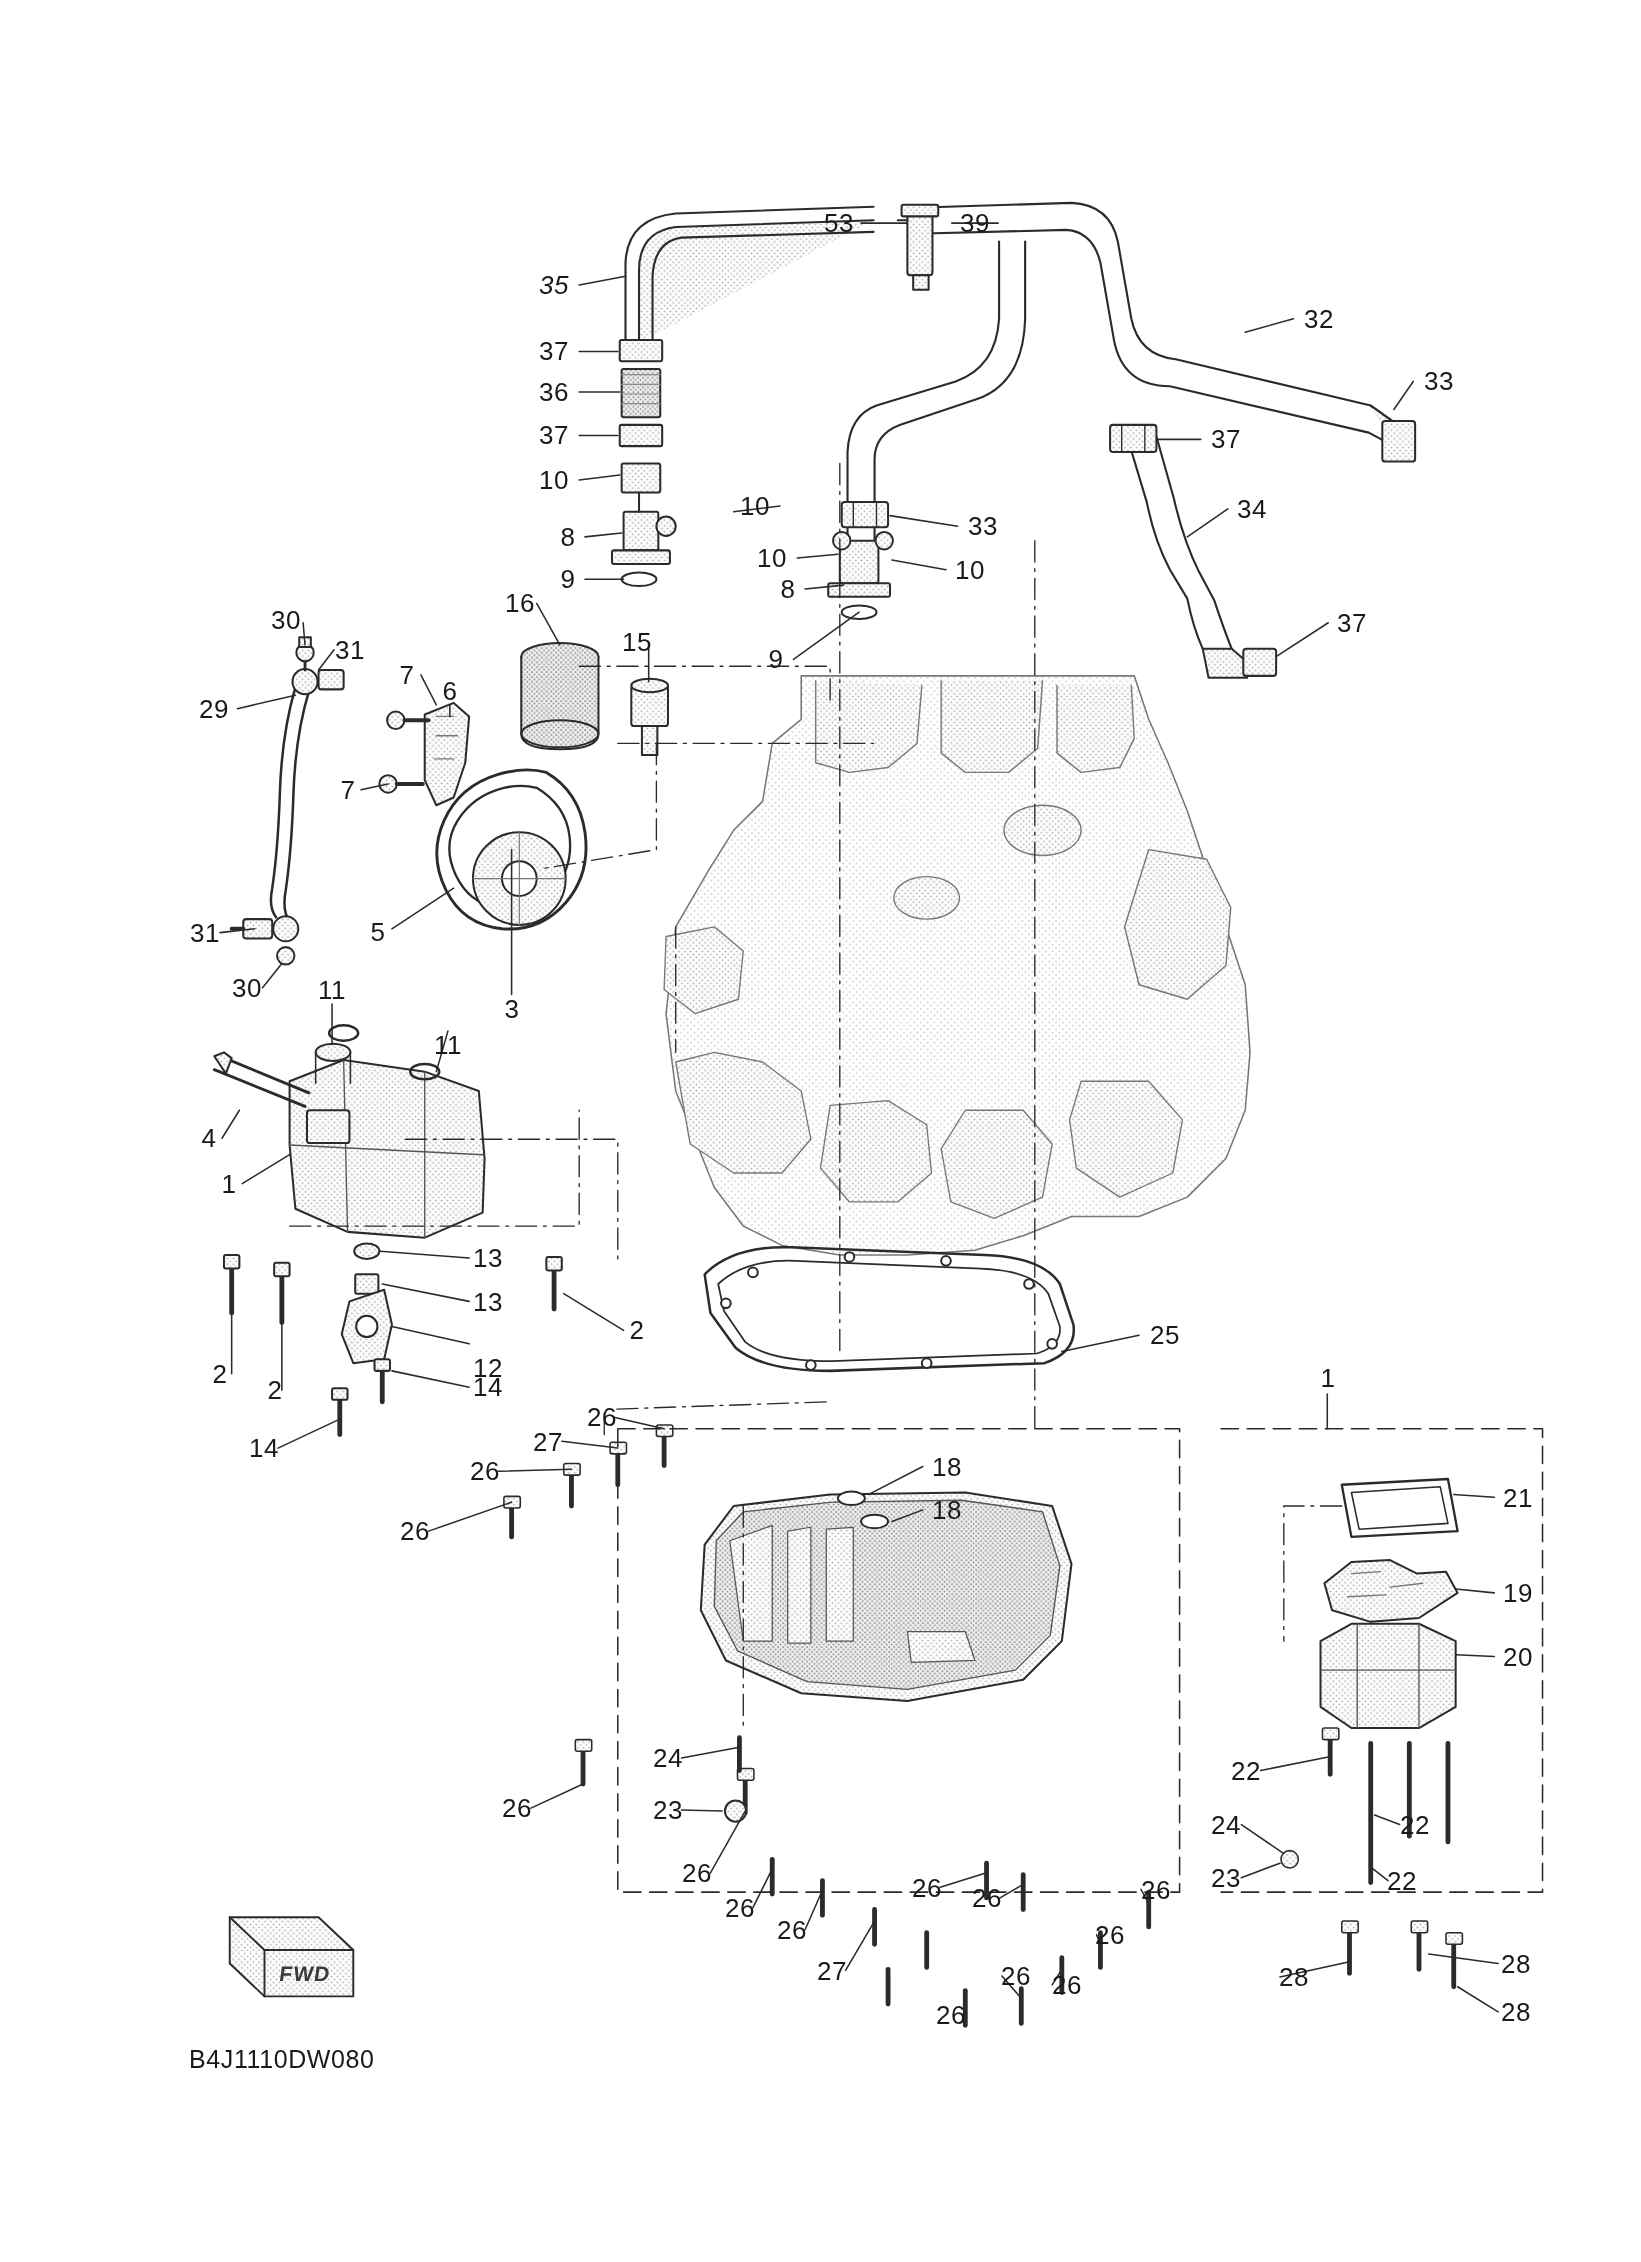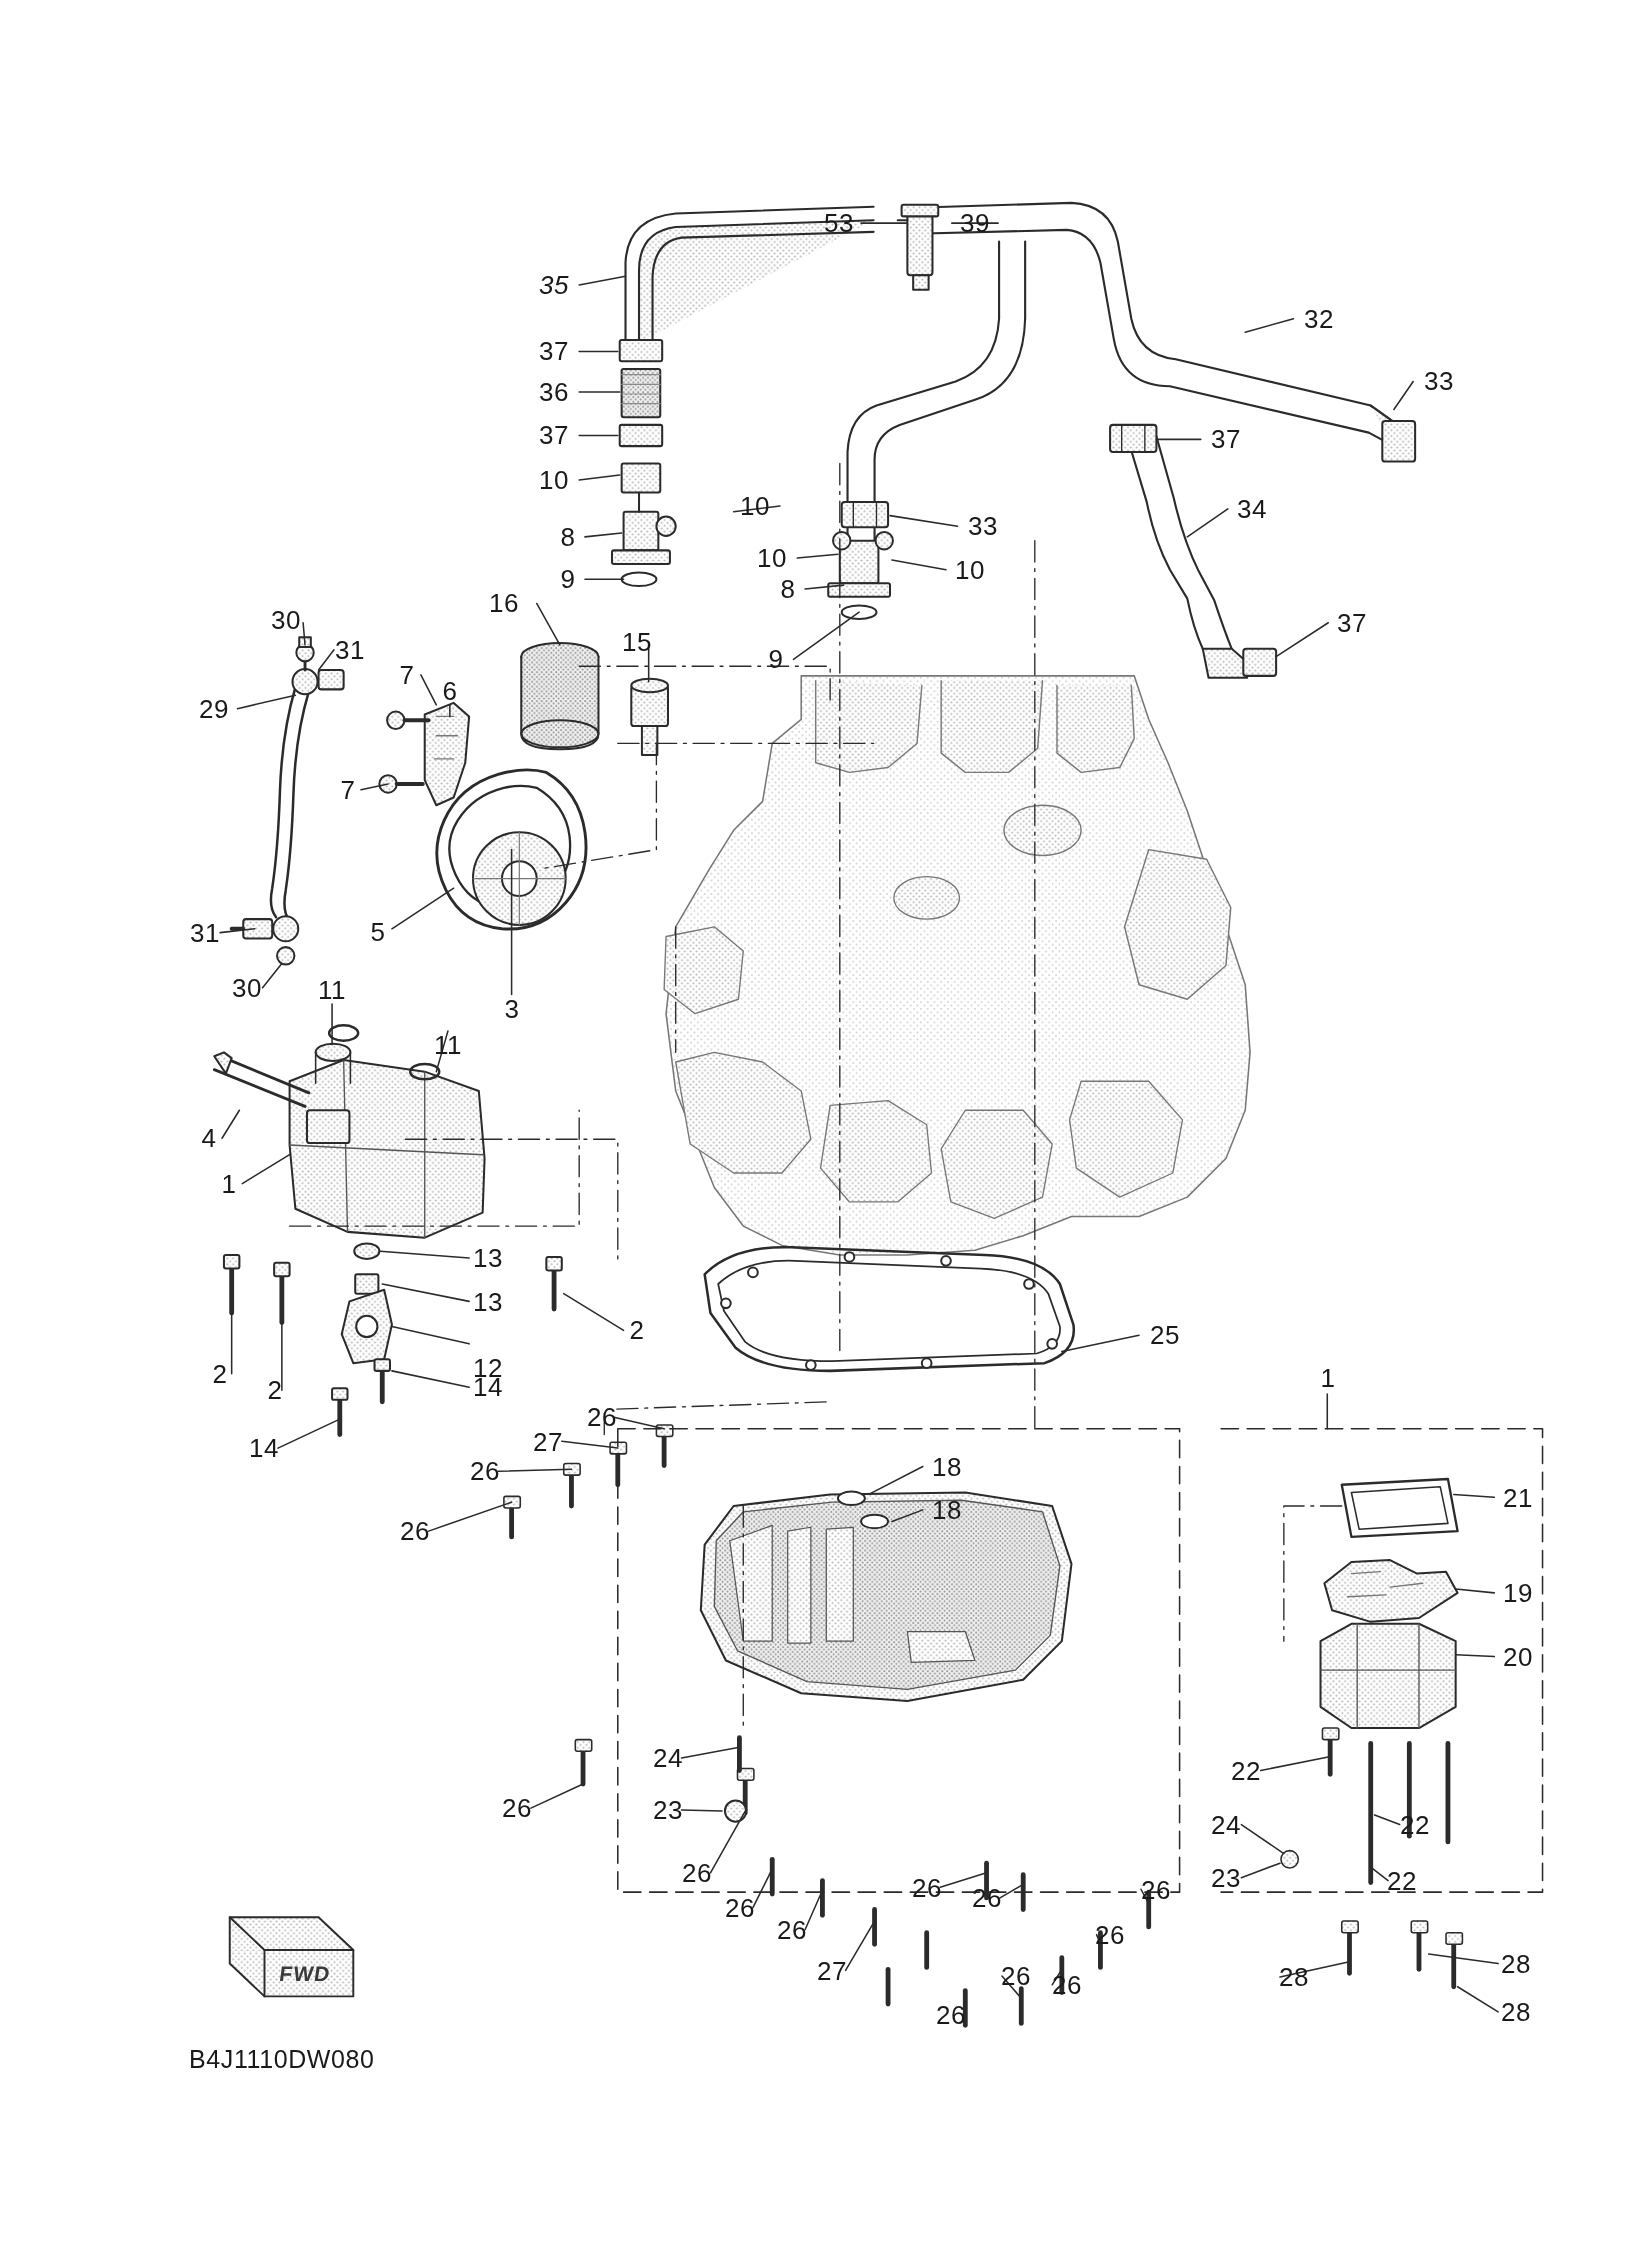--- a/index.html
+++ b/index.html
@@ -492,21 +492,21 @@
       <div class="callout" style="left: 554px; top: 480px;">10</div>
       <div class="callout" style="left: 755px; top: 506px;">10</div>
       <div class="callout" style="left: 983px; top: 526px;">33</div>
       <div class="callout" style="left: 1252px; top: 509px;">34</div>
       <div class="callout" style="left: 568px; top: 537px;">8</div>
       <div class="callout" style="left: 772px; top: 558px;">10</div>
       <div class="callout" style="left: 970px; top: 570px;">10</div>
       <div class="callout" style="left: 568px; top: 579px;">9</div>
       <div class="callout" style="left: 788px; top: 589px;">8</div>
       <div class="callout" style="left: 1352px; top: 623px;">37</div>
-      <div class="callout" style="left: 504px; top: 603px;">16</div>
+      <div class="callout" style="left: 520px; top: 603px;">16</div>
       <div class="callout" style="left: 637px; top: 642px;">15</div>
       <div class="callout" style="left: 776px; top: 659px;">9</div>
       <div class="callout" style="left: 286px; top: 620px;">30</div>
       <div class="callout" style="left: 350px; top: 650px;">31</div>
       <div class="callout" style="left: 214px; top: 709px;">29</div>
       <div class="callout" style="left: 407px; top: 675px;">7</div>
       <div class="callout" style="left: 450px; top: 691px;">6</div>
       <div class="callout" style="left: 348px; top: 790px;">7</div>
       <div class="callout" style="left: 378px; top: 932px;">5</div>
       <div class="callout" style="left: 205px; top: 933px;">31</div>

